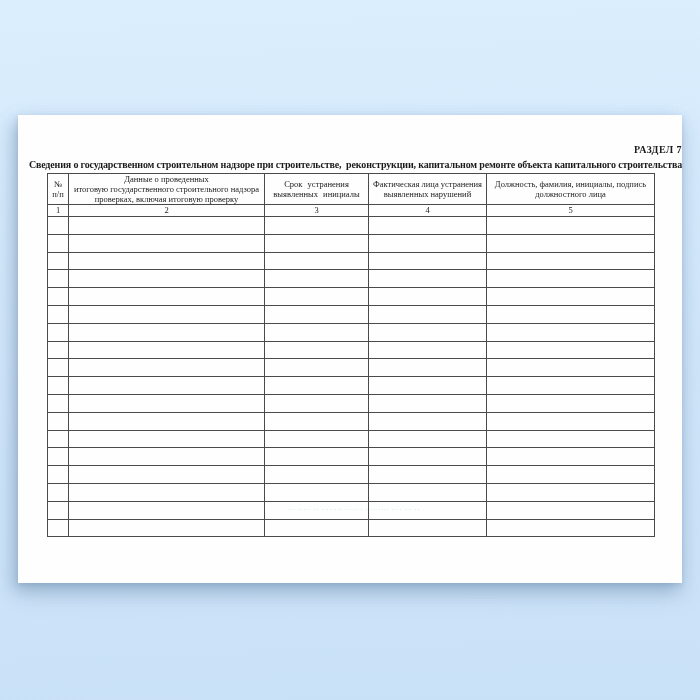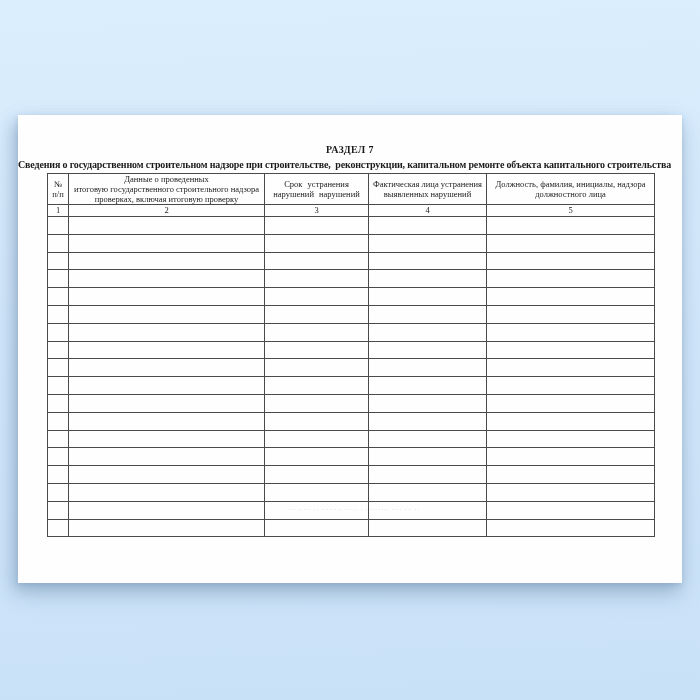--- a/index.html
+++ b/index.html
@@ -26,29 +26,29 @@
     position:absolute;
     left:18px;top:115px;
     width:664px;height:468px;
     background:var(--paper);
     box-shadow:-5px 7px 14px rgba(104,136,170,0.38),
                 0 10px 22px rgba(104,136,170,0.28),
                 0 2px 5px rgba(104,136,170,0.25);
   }
   .doc-title{
     margin-top:30px;
-    text-align:center;
+    text-align:right;
     font-weight:bold;
     font-size:10px;
     line-height:10px;
     letter-spacing:.4px;
   }
   .doc-subtitle{
     margin-top:4px;
-    text-align:left;
+    text-align:right;
     font-weight:bold;
     font-size:10px;
     line-height:11px;
     letter-spacing:-0.15px;
     white-space:pre;
   }
   table.form-table{
     margin:3px 0 0 29px;
     width:607px;
     border-collapse:collapse;
@@ -101,24 +101,24 @@
         <col style="width:168px">
       </colgroup>
       <thead>
         <tr class="header-row">
           <th>№
 п/п</th>
           <th>Данные о проведенных
 итоговую государственного строительного надзора
 проверках, включая  итоговую проверку</th>
           <th class="col-deadline">Срок устранения
-нарушений нарушений</th>
+выявленных инициалы</th>
           <th>Фактическая лица устранения
 выявленных нарушений</th>
-          <th>Должность, фамилия, инициалы, надзора
+          <th>Должность, фамилия, инициалы, подпись
 должностного лица</th>
         </tr>
         <tr class="num-row">
           <td>1</td>
           <td>2</td>
           <td>3</td>
           <td>4</td>
           <td>5</td>
         </tr>
       </thead>

